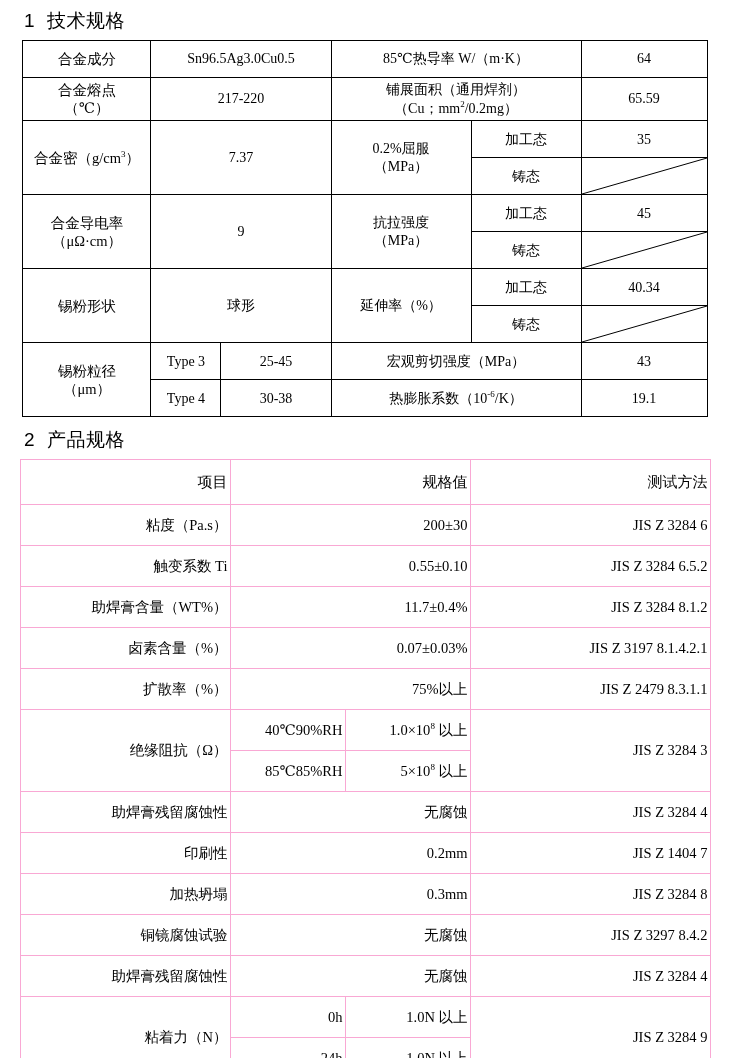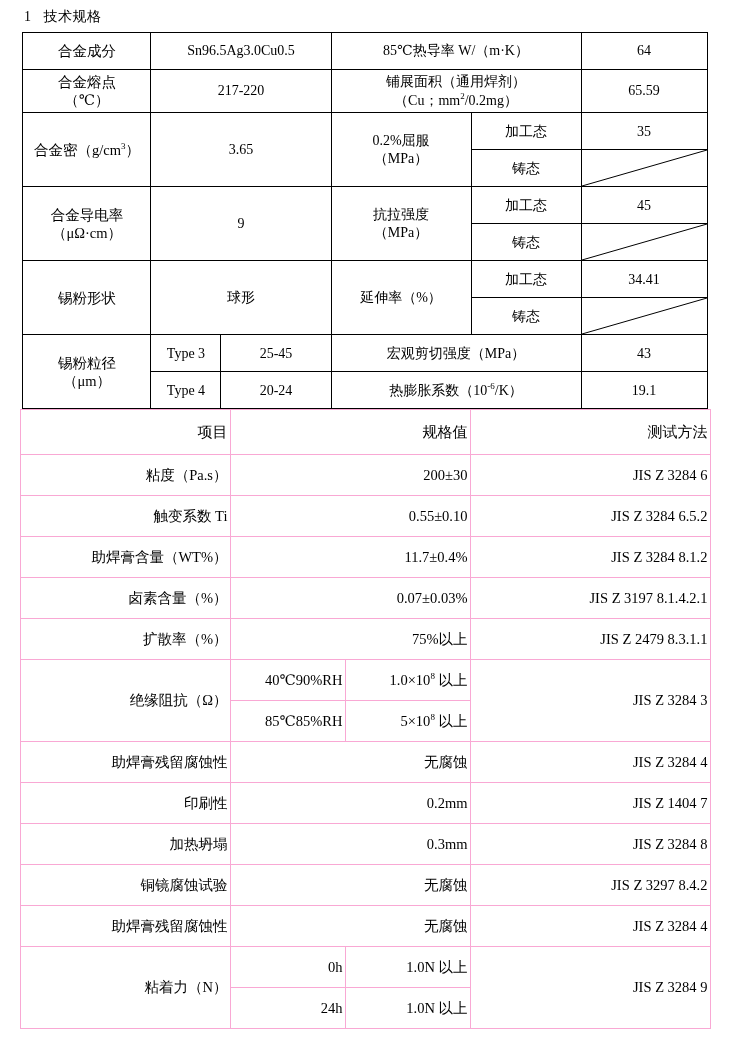--- a/index.html
+++ b/index.html
@@ -14,23 +14,23 @@
     color: #000000;
     position: relative;
     overflow: hidden;
   }
   .page {
     width: 730px;
     padding: 0;
     box-sizing: border-box;
   }
   .section-heading {
-    font-size: 14px;
+    font-size: 19px;
     margin: 8px 0 6px 24px;
-    font-family: Liberation Serif, serif;
+    font-family: Liberation Sans, sans-serif;
     letter-spacing: 0.5px;
   }
   .section-heading .num {
     margin-right: 12px;
   }
   table {
     border-collapse: collapse;
     table-layout: fixed;
   }
   table.spec-table {
@@ -119,21 +119,21 @@
         <td colspan="2">217-220</td>
         <td colspan="2" class="two-line">
           <div>铺展面积（通用焊剂）</div>
           <div>（Cu；mm<span class="sup">2</span>/0.2mg）</div>
         </td>
         <td>65.59</td>
       </tr>
 
       <tr>
         <td class="lbl" rowspan="2">合金密（g/cm<span class="sup">3</span>）</td>
-        <td colspan="2" rowspan="2">3.65</td>
+        <td colspan="2" rowspan="2">7.37</td>
         <td rowspan="2" class="two-line">
           <div>0.2%屈服</div>
           <div>（MPa）</div>
         </td>
         <td>加工态</td>
         <td>35</td>
       </tr>
       <tr>
         <td>铸态</td>
         <td class="slash">
@@ -165,21 +165,21 @@
               <line x1="0" y1="30" x2="100" y2="0" stroke="#000" stroke-width="1" vector-effect="non-scaling-stroke"></line>
             </svg>
         </td>
       </tr>
 
       <tr>
         <td class="lbl" rowspan="2">锡粉形状</td>
         <td colspan="2" rowspan="2">球形</td>
         <td rowspan="2">延伸率（%）</td>
         <td>加工态</td>
-        <td>34.41</td>
+        <td>40.34</td>
       </tr>
       <tr>
         <td>铸态</td>
         <td class="slash">
           <div class="slash-inner"></div>
           <svg viewBox="0 0 100 30" preserveAspectRatio="none">
               <line x1="0" y1="30" x2="100" y2="0" stroke="#000" stroke-width="1" vector-effect="non-scaling-stroke"></line>
             </svg>
         </td>
       </tr>
@@ -189,27 +189,30 @@
           <div>锡粉粒径</div>
           <div>（μm）</div>
         </td>
         <td>Type 3</td>
         <td>25-45</td>
         <td colspan="2">宏观剪切强度（MPa）</td>
         <td>43</td>
       </tr>
       <tr>
         <td>Type 4</td>
-        <td>20-24</td>
+        <td>30-38</td>
         <td colspan="2">热膨胀系数（10<span class="sup">-6</span>/K）</td>
         <td>19.1</td>
       </tr>
     </tbody>
   </table>
 
+  <div class="section-heading" style="margin-top:10px;">
+    <span class="num">2</span><span>产品规格</span>
+  </div>
 
   <table class="prod-table">
     <colgroup>
       <col style="width:210px">
       <col style="width:115px">
       <col style="width:125px">
       <col style="width:240px">
     </colgroup>
     <tbody>
       <tr class="hdr">

